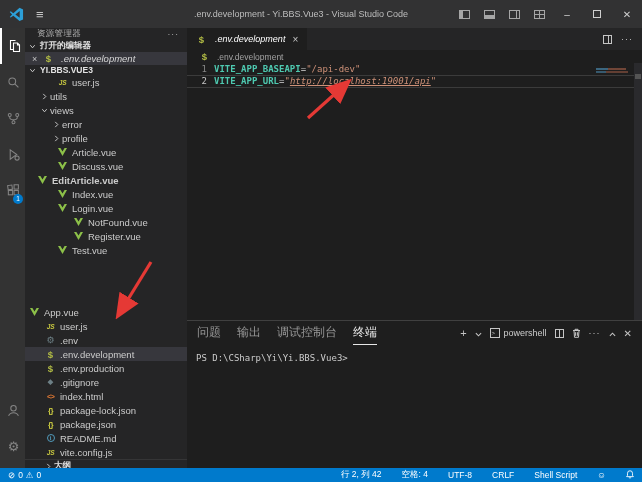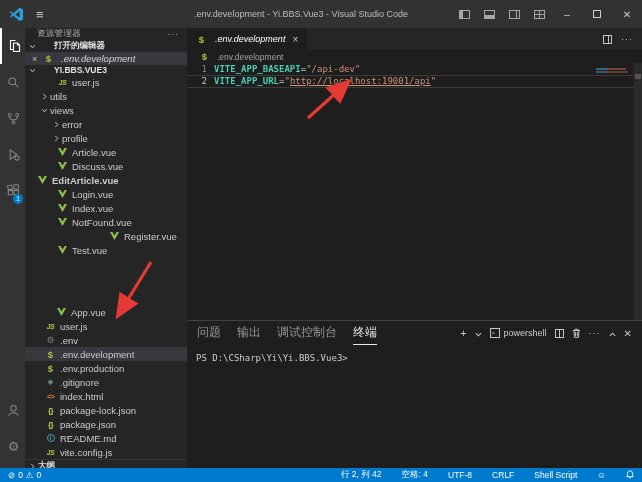--- a/index.html
+++ b/index.html
@@ -32,60 +32,60 @@
   .ab-item svg { stroke:#858585; fill:none; stroke-width:1.1; }
   .ab-item.active svg { stroke:#ffffff; }
   .ab-badge { position:absolute; right:2px; bottom:4px; min-width:10px; height:10px; border-radius:5px; background:#007acc; color:#fff; font-size:6.5px; line-height:10px; text-align:center; }
   .ab-bottom { margin-top:auto; margin-bottom:4px; display:flex; flex-direction:column; align-items:center; }
   .gear-glyph { font-size:13px; color:#858585; }
 
   
   .sidebar { width:162px; background:#252526; display:flex; flex-direction:column; flex-shrink:0; font-size:9.5px; overflow:hidden; }
   .sb-title { height:16px; display:flex; align-items:center; padding:0 8px 0 12px; font-size:8.5px; color:#b3b3b3; letter-spacing:.3px; }
   .sb-title-more { margin-left:auto; color:#b3b3b3; letter-spacing:1px; }
-  .sec-head { height:13px; display:flex; align-items:center; font-size:8.5px; font-weight:bold; color:#e2e2e2; padding-left:3px; gap:18px; }
+  .sec-head { height:13px; display:flex; align-items:center; font-size:8.5px; font-weight:bold; color:#e2e2e2; padding-left:3px; gap:4px; }
   .chev { display:inline-flex; width:8px; justify-content:center; flex-shrink:0; }
   .chev svg { stroke:#cccccc; fill:none; stroke-width:1.2; }
   .oe-item { height:13px; display:flex; align-items:center; background:#37373d; padding-left:7px; gap:3px; }
   .oe-close { color:#c5c5c5; font-size:9px; width:8px; }
   .oe-name { font-style:italic; color:#d7d7d7; }
   .tree { flex-shrink:0; }
   .tree-row { height:14px; display:flex; align-items:center; color:#cccccc; }
   .tree-row.selected { background:#37373d; }
   .fic { width:11px; margin-right:4px; text-align:center; flex-shrink:0; font-weight:bold; display:inline-flex; justify-content:center; align-items:center; }
   .fic-js { color:#cbcb41; font-size:6.5px; letter-spacing:-.3px; font-style:italic; }
   .fic-dollar { color:#b3bd45; font-size:9.5px; }
   .fic-gear { color:#6d8086; font-size:9px; font-weight:normal; }
   .fic-diamond { color:#6d8086; font-size:7px; }
   .fic-html { color:#e37933; font-size:7.5px; letter-spacing:-1px; }
   .fic-braces { color:#cbcb41; font-size:8px; letter-spacing:-.5px; }
   .info-circle { width:8px; height:8px; border:1px solid #519aba; border-radius:50%; color:#519aba; font-size:6px; line-height:6px; display:flex; align-items:center; justify-content:center; font-family:"Liberation Serif",serif; }
   .sb-bottom { margin-top:auto; }
-  .sb-bot-row { height:13px; display:flex; align-items:center; gap:2px; padding-left:3px; font-size:8.5px; font-weight:bold; color:#e2e2e2; border-top:1px solid #353536; }
+  .sb-bot-row { height:13px; display:flex; align-items:center; gap:2px; padding-left:19px; font-size:8.5px; font-weight:bold; color:#e2e2e2; border-top:1px solid #353536; }
 
   
   .edcol { flex:1; display:flex; flex-direction:column; min-width:0; background:#1e1e1e; }
   .tabbar { height:22px; background:#252526; display:flex; flex-shrink:0; }
   .tab { background:#1e1e1e; display:flex; align-items:center; gap:4px; padding:0 9px; font-size:9px; color:#fff; }
   .tab-name { font-style:italic; }
   .tab-close { color:#c5c5c5; font-size:10px; margin-left:3px; }
   .tab-actions { margin-left:auto; display:flex; align-items:center; gap:9px; padding-right:9px; color:#c5c5c5; }
   .split-ic { width:9px; height:9px; border:1px solid #c5c5c5; position:relative; }
   .split-ic::before { content:""; position:absolute; left:3.5px; top:0; bottom:0; width:1px; background:#c5c5c5; }
   .more-dots { font-size:9px; letter-spacing:1px; color:#c5c5c5; }
   .breadcrumb { height:13px; display:flex; align-items:center; gap:3px; padding-left:12px; font-size:8.5px; color:#a3a3a3; flex-shrink:0; }
   .code { position:relative; flex:1; font-family:"DejaVu Sans Mono",monospace; font-size:9px; padding-top:1px; min-height:0; }
   .code-line { display:flex; height:11px; line-height:11px; white-space:pre; }
   .code-line.cur { border-top:1px solid #3b3b3b; border-bottom:1px solid #3b3b3b; height:13px; line-height:11px; }
   .gutter { width:27px; text-align:right; padding-right:7px; color:#858585; flex-shrink:0; }
   .cur .gutter { color:#c6c6c6; }
   .tok-var { color:#4ec9b0; font-weight:bold; }
   .tok-op { color:#d4d4d4; }
   .tok-str { color:#ce9178; }
-  .tok-link { color:#ce9178; text-decoration:underline; }
+  .tok-link { color:#ce9178; text-decoration:underline;font-style:italic; }
   .minimap { position:absolute; top:5px; right:14px; width:32px; }
   .mm-line1 { height:2px; width:30px; background:linear-gradient(90deg,#3f6e8a 0 40%,#7a4a3a 40% 100%); opacity:.9; }
   .mm-line2 { height:2px; width:32px; margin-top:1px; background:linear-gradient(90deg,#3f6e8a 0 30%,#7a4a3a 30% 100%); opacity:.75; }
   .scroll-col { position:absolute; top:0; right:0; bottom:0; width:8px; background:#2a2a2d; }
   .scroll-slider { position:absolute; top:11px; left:1px; right:1px; height:5px; background:#545454; }
 
   
   .panel { height:148px; border-top:1px solid #404040; display:flex; flex-direction:column; flex-shrink:0; background:#1e1e1e; }
   .panel-head { height:24px; display:flex; align-items:center; padding:0 10px; flex-shrink:0; }
   .ptab { font-size:12px; color:#969696; margin-right:16px; height:24px; line-height:23px; border-bottom:1px solid transparent; }
@@ -274,55 +274,55 @@
               </svg>
             </span>
             <span>EditArticle.vue</span>
           </div>
           <div class="tree-row" style="padding-left: 32px;">
             <span class="fic">
               <svg width="9" height="8" viewBox="0 0 9 8">
                 <path d="M0 0 L4.5 8 L9 0 L6.6 0 L4.5 3.6 L2.4 0 Z" fill="#8dc149"></path>
               </svg>
             </span>
+            <span>Index.vue</span>
+          </div>
+          <div class="tree-row" style="padding-left: 32px;">
+            <span class="fic">
+              <svg width="9" height="8" viewBox="0 0 9 8">
+                <path d="M0 0 L4.5 8 L9 0 L6.6 0 L4.5 3.6 L2.4 0 Z" fill="#8dc149"></path>
+              </svg>
+            </span>
             <span>Login.vue</span>
           </div>
-          <div class="tree-row" style="padding-left: 32px;">
-            <span class="fic">
-              <svg width="9" height="8" viewBox="0 0 9 8">
-                <path d="M0 0 L4.5 8 L9 0 L6.6 0 L4.5 3.6 L2.4 0 Z" fill="#8dc149"></path>
-              </svg>
-            </span>
-            <span>Index.vue</span>
-          </div>
-          <div class="tree-row" style="padding-left: 32px;">
+          <div class="tree-row" style="padding-left: 48px;">
             <span class="fic">
               <svg width="9" height="8" viewBox="0 0 9 8">
                 <path d="M0 0 L4.5 8 L9 0 L6.6 0 L4.5 3.6 L2.4 0 Z" fill="#8dc149"></path>
               </svg>
             </span>
             <span>NotFound.vue</span>
           </div>
-          <div class="tree-row" style="padding-left: 48px; margin-left: 36px;">
+          <div class="tree-row" style="padding-left: 48px;">
             <span class="fic">
               <svg width="9" height="8" viewBox="0 0 9 8">
                 <path d="M0 0 L4.5 8 L9 0 L6.6 0 L4.5 3.6 L2.4 0 Z" fill="#8dc149"></path>
               </svg>
             </span>
             <span>Register.vue</span>
           </div>
           <div class="tree-row" style="padding-left: 32px;">
             <span class="fic">
               <svg width="9" height="8" viewBox="0 0 9 8">
                 <path d="M0 0 L4.5 8 L9 0 L6.6 0 L4.5 3.6 L2.4 0 Z" fill="#8dc149"></path>
               </svg>
             </span>
             <span>Test.vue</span>
           </div>
-          <div class="tree-row" style="padding-left: 31px; margin-top: 48px;">
+          <div class="tree-row" style="padding-left: 4px; margin-top: 48px;">
             <span class="fic">
               <svg width="9" height="8" viewBox="0 0 9 8">
                 <path d="M0 0 L4.5 8 L9 0 L6.6 0 L4.5 3.6 L2.4 0 Z" fill="#8dc149"></path>
               </svg>
             </span>
             <span>App.vue</span>
           </div>
           <div class="tree-row" style="padding-left: 20px;">
             <span class="fic fic-js">JS</span>
             <span>user.js</span>

